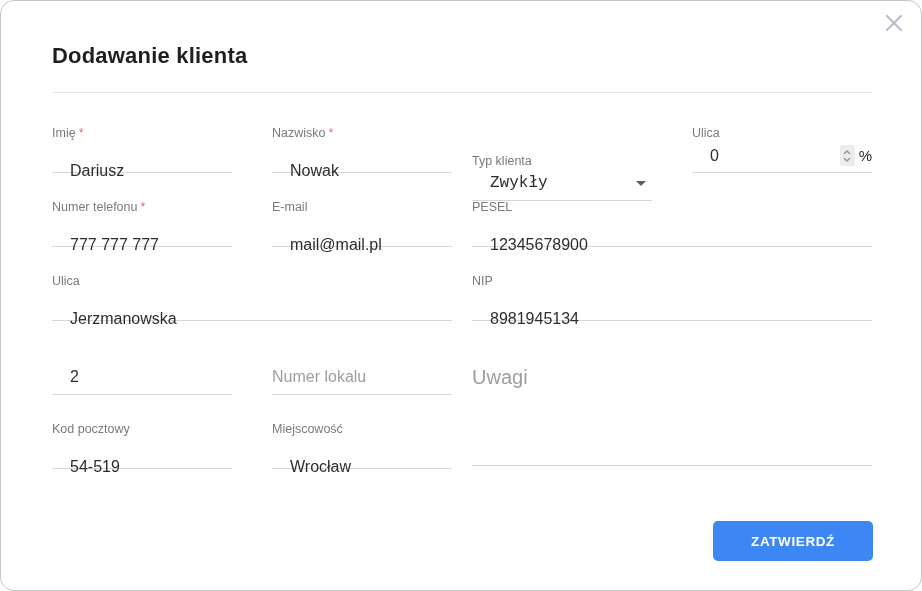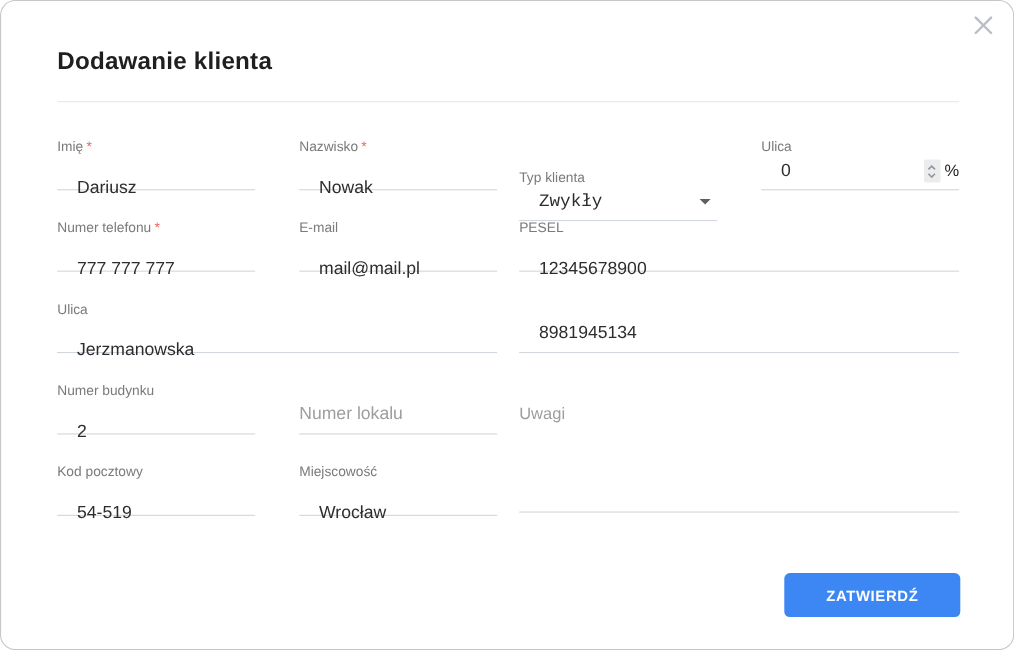--- a/index.html
+++ b/index.html
@@ -93,21 +93,21 @@
     align-items:center; justify-content:center;
     gap:2px; cursor:pointer;
   }
   .suffix {
     font-size:15px; color:#222222; margin-left:4px; line-height:21px;
   }
 
   .uwagi-area {
     border:none; outline:none; background:transparent; resize:none;
     font-family:"Liberation Sans", sans-serif;
-    font-size:15px; line-height:20px; color:#2d2d2d;
+    font-size:20px; line-height:20px; color:#2d2d2d;
     margin-top:20px; padding:0; flex:1;
   }
   .uwagi-area::placeholder { color:#9e9e9e; opacity:1; }
 
   .submit-btn {
     position:absolute; left:712px; top:520px;
     width:160px; height:40px;
     background:#3d87f5; color:#ffffff;
     border:none; border-radius:5px;
     font-family:"Liberation Sans", sans-serif;
@@ -180,25 +180,25 @@
     <div class="flabel">PESEL</div>
     <input class="fvalue" type="text" value="12345678900" style="">
   </div>
 
   <div class="field f-ulica">
     <div class="flabel">Ulica</div>
     <input class="fvalue" type="text" value="Jerzmanowska" style="">
   </div>
 
   <div class="field f-nip">
+    <div class="flabel">NIP</div>
     <input class="fvalue" type="text" value="8981945134" style="">
   </div>
 
   <div class="field f-bud">
-    <div class="flabel">Numer budynku</div>
     <input class="fvalue" type="text" value="2" style="">
   </div>
 
   <div class="field f-lokal no-label">
     <input class="fvalue" type="text" placeholder="Numer lokalu" style="">
   </div>
 
   <div class="field f-uwagi">
     <textarea class="uwagi-area" placeholder="Uwagi" style=""></textarea>
   </div>

